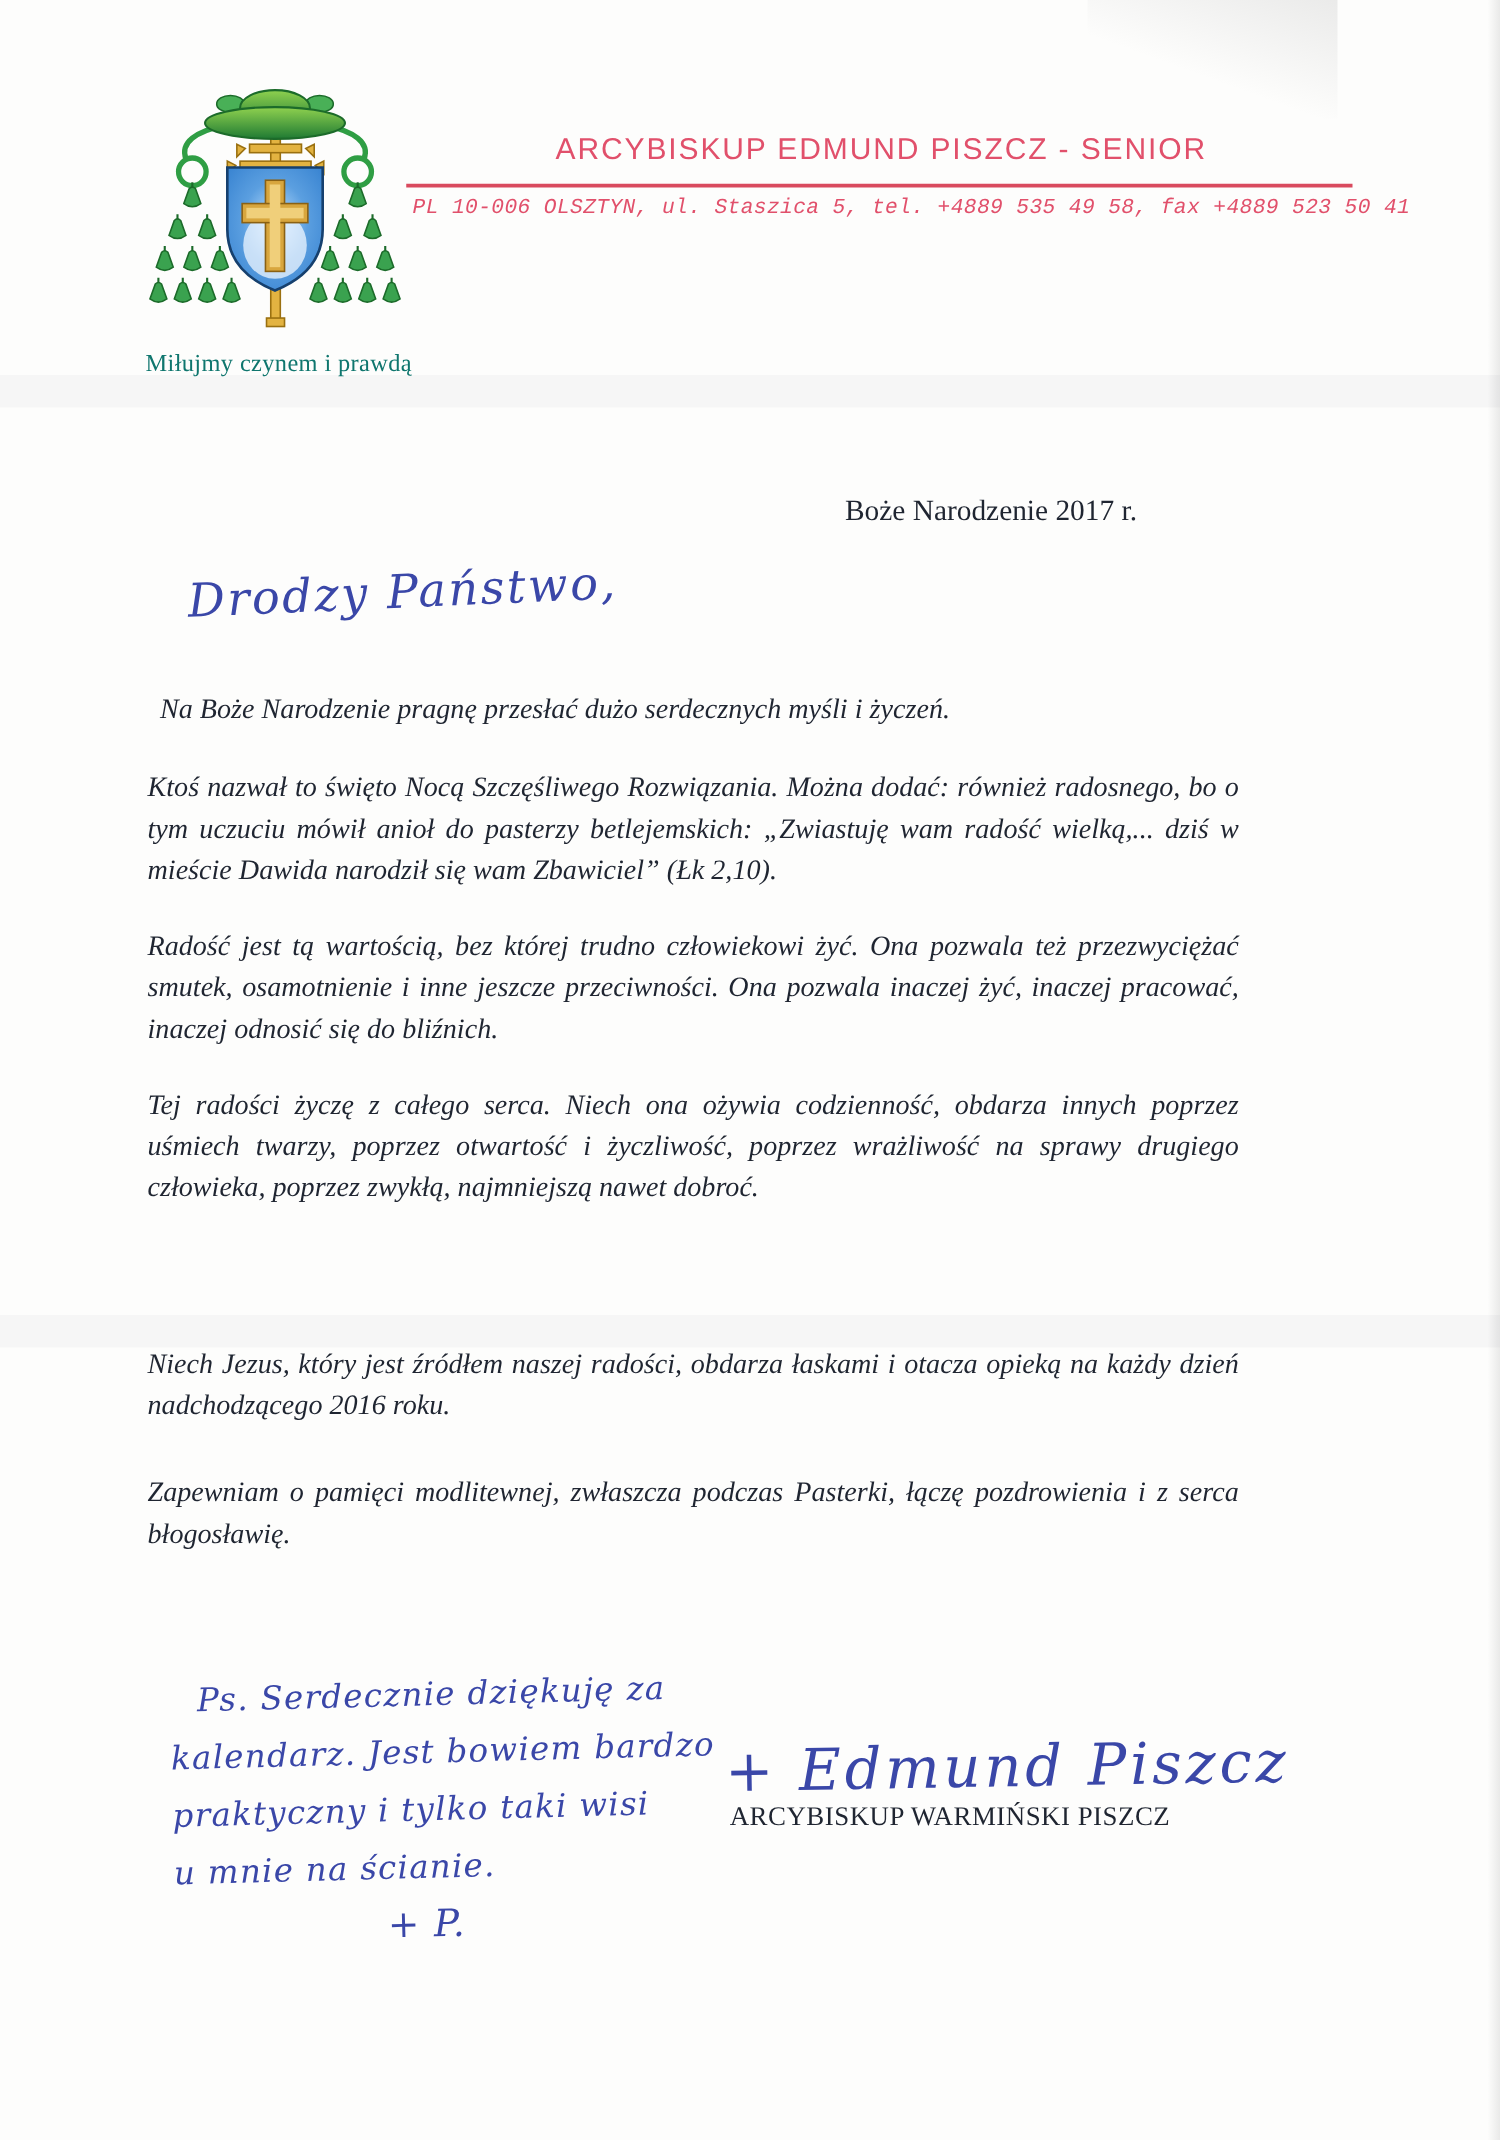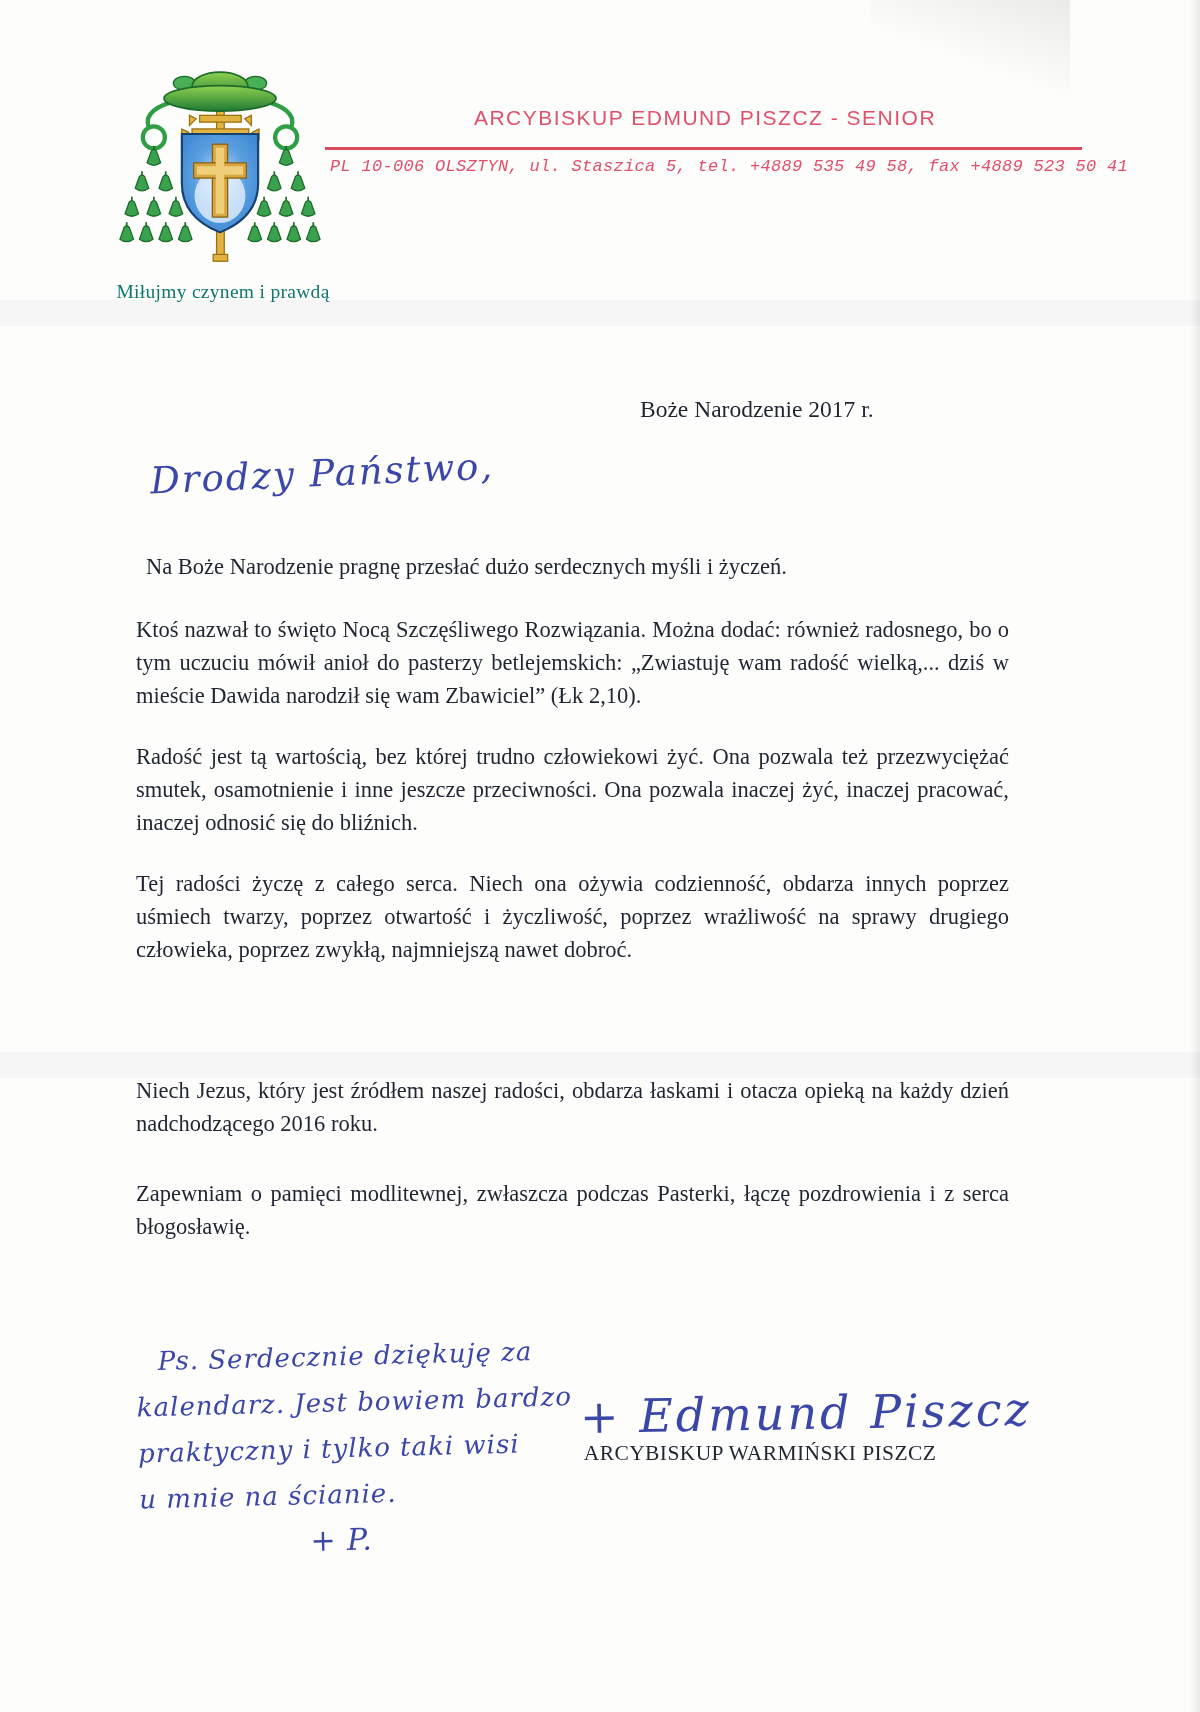--- a/index.html
+++ b/index.html
@@ -17,38 +17,38 @@
     background:linear-gradient(90deg, rgba(255,255,255,0), rgba(120,120,120,.15)); }
 
   
   .coa { position:absolute; left:118px; top:56px; }
   .motto {
     position:absolute; left:108px; top:281px; width:230px; text-align:center;
     font-size:19.5px; color:#0f766e; letter-spacing:.3px;
   }
   .lh-title {
     position:absolute; left:330px; top:106px; width:750px; text-align:center;
-    font-family:"Liberation Sans", sans-serif; font-size:21px; color:#e1506b;
+    font-family:"Liberation Sans", sans-serif; font-size:24px; color:#e1506b;
     letter-spacing:1.5px; white-space:nowrap;
   }
   .lh-rule { position:absolute; left:325px; top:147px; width:757px; height:3px; background:#d94a5e; }
   .lh-address {
     position:absolute; left:330px; top:157px; width:750px; text-align:center;
     font-family:Liberation Mono, monospace; font-style:italic; font-size:17px;
     color:#e1506b; letter-spacing:.3px; white-space:nowrap;
   }
 
   
-  .date-line { position:absolute; left:640px; top:396px; font-size:23.5px; color:#1f2531; }
+  .date-line { position:absolute; left:676px; top:396px; font-size:23.5px; color:#1f2531; }
   .handwriting { font-family:"DejaVu Serif", serif; font-style:italic; color:#3a47a8; }
   .salutation {
     position:absolute; left:150px; top:452px; font-size:37px; letter-spacing:2px;
     transform:rotate(-2.5deg);
   }
-  .letter-body { position:absolute; left:136px; top:550px; width:873px; }
+  .letter-body { position:absolute; left:118px; top:550px; width:873px;font-style:italic; }
   .para {
     font-size:22.5px; line-height:33px; color:#1f2531; text-align:justify;
     margin:0 0 28px;
   }
   .para-1 { text-indent:10px; text-align:left; margin-bottom:30px; }
   .para-5 { margin-top:108px; }
   .para-6 { margin-top:37px; }
 
   
   .ps-block {

